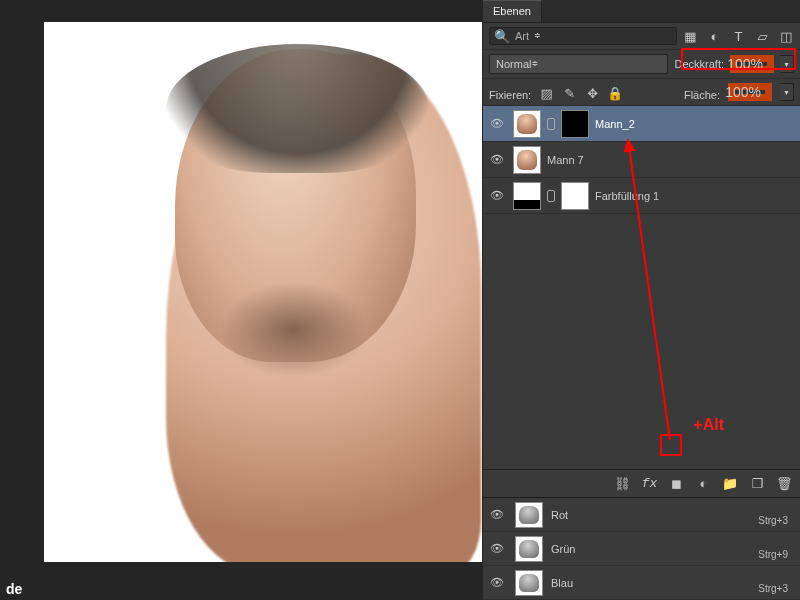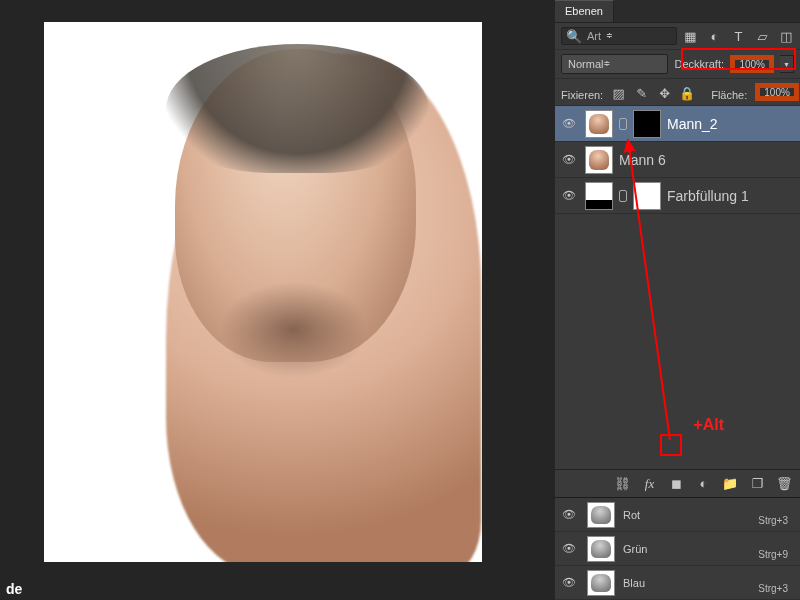--- a/index.html
+++ b/index.html
@@ -5,47 +5,47 @@
   * { box-sizing: border-box; margin: 0; padding: 0; }
   body { font-family: Tahoma, Arial, sans-serif; font-size: 11px; color: #ccc; background: #252525; width: 800px; height: 600px; overflow: hidden; position: relative; }
   .canvas-area { position: absolute; left: 0; top: 0; width: 525px; height: 600px; display: flex; align-items: center; justify-content: center; }
   .canvas { background: #fff; width: 438px; height: 540px; margin-top: -16px; position: relative; overflow: hidden; }
   .photo { position:absolute; inset:0; }
   .photo .skin { position:absolute; left:28%; top:6%; width:72%; height:96%; background: radial-gradient(circle at 40% 30%, #f4d6c4, #dcb096 45%, #b07b5e 80%); border-radius: 50% 40% 10% 30% / 55% 45% 10% 30%; filter: blur(1px); }
   .photo .head { position:absolute; left:30%; top:5%; width:55%; height:58%; background: radial-gradient(ellipse at 45% 20%, #f4dac6, #d9ae93 55%, #a97a60 95%); border-radius: 50% 46% 44% 40%; }
   .photo .hair { position:absolute; left:28%; top:4%; width:60%; height:24%; background: radial-gradient(ellipse at 50% 0%, #6c6459, #3a3530 60%, transparent 80%); border-radius: 50% 50% 40% 40%; opacity:.8; }
   .photo .shadow { position:absolute; left:40%; top:48%; width:34%; height:18%; background: radial-gradient(ellipse at 50% 50%, rgba(60,35,25,.5), transparent 70%); border-radius:50%; }
 
-  .side { position: absolute; right: 0; top: 0; width: 245px; height: 600px; background: #3a3a3a; display:flex; flex-direction:column; }
+  .side { position: absolute; right: 0; top: 0; width: 317px; height: 600px; background: #3a3a3a; display:flex; flex-direction:column; }
   .panel-tabs { display:flex; background:#2b2b2b; border-bottom:1px solid #222; }
   .panel-tab { padding:4px 10px 5px; background:#454545; color:#eee; border-top:1px solid #555; border-right:1px solid #222; }
   .panel-tab.active { background:#3a3a3a; }
   .panel-row { display:flex; align-items:center; padding:4px 6px; gap:6px; border-bottom:1px solid #2e2e2e; }
   .search { flex:1; display:flex; align-items:center; background:#2f2f2f; border:1px solid #222; height:18px; padding:0 5px; border-radius:2px; color:#aaa; gap:5px; }
   .iconrow { display:flex; gap:9px; align-items:center; color:#c8c8c8; }
   .ic { width:15px; height:15px; display:inline-flex; align-items:center; justify-content:center; font-size:13px; }
   .select { flex:1; background:#4a4a4a; border:1px solid #222; height:20px; display:flex; align-items:center; padding:0 6px; border-radius:2px; }
   .arrows { font-size:8px; line-height:8px; color:#ddd; }
   .lbl { color:#ccc; }
-  .valbox { background:#313131; border:5px solid #c2410c; height:18px; width:44px; display:flex; align-items:center; justify-content:flex-end; padding:0 4px; font-size:10px; }
+  .valbox { background:#313131; border:7px solid #c2410c; height:18px; width:44px; display:flex; align-items:center; justify-content:flex-end; padding:0 4px; font-size:14px; }
   .drop { width:14px; height:18px; background:#3f3f3f; border:1px solid #222; border-left:none; display:flex; align-items:center; justify-content:center; font-size:8px; }
   .lockrow { padding:4px 6px; display:flex; align-items:flex-end; gap:8px; border-bottom:1px solid #2d2d2d; }
   .lock-icons { display:flex; gap:8px; color:#bfbfbf; }
 
   .layers { flex:0 0 auto; }
   .layer { display:flex; align-items:center; height:36px; padding:0 4px; gap:6px; border-bottom:1px solid #2e2e2e; }
   .layer.selected { background:#5a6f8c; color:#fff; }
   .eye { width:20px; text-align:center; color:#c8c8c8; }
   .thumb { width:28px; height:28px; border:1px solid #888; background:#fff; position:relative; }
   .thumb .mini { position:absolute; inset:3px; background: radial-gradient(circle at 45% 30%, #f0cbb2, #b98668 60%, #8c5e45); border-radius: 40% 40% 30% 30%; }
   .thumb.gradient { background: linear-gradient(#fff 0%, #fff 65%, #000 65%, #000 100%); }
   .mask { width:28px; height:28px; background:#000; border:1px solid #888; }
   .mask.white { background:#fff; }
   .link { width:8px; height:12px; border:1px solid #aaa; border-radius:2px; }
-  .lname { font-size:14px; }
+  .lname { font-size:11px; }
 
   .spacer { flex:1; }
   .bottombar { display:flex; align-items:center; gap:12px; padding:6px 8px; border-top:1px solid #222; background:#3a3a3a; justify-content:flex-end; }
   .bottombar .ic { color:#c8c8c8; font-size:13px; }
 
   .channels { border-top:1px solid #1c1c1c; }
   .chan { display:flex; align-items:center; height:34px; padding:0 4px; gap:8px; border-bottom:1px solid #2f2f2f; }
   .chan .thumb { width:28px; height:26px; }
   .shortcut { margin-left:auto; color:#bbb; font-size:10px; padding-right:8px;margin-top:12px; }
 
@@ -127,36 +127,36 @@
         </div>
       <div class="link"></div>
       <div class="mask"></div>
       <span class="lname">Mann_2</span>
     </div>
     <div class="layer">
       <div class="eye">👁</div>
       <div class="thumb">
           <div class="mini"></div>
         </div>
-      <span class="lname">Mann 6</span>
+      <span class="lname">Mann 7</span>
     </div>
     <div class="layer">
       <div class="eye">👁</div>
       <div class="thumb gradient"></div>
       <div class="link"></div>
       <div class="mask white"></div>
       <span class="lname">Farbfüllung 1</span>
     </div>
   </div>
 
   <div class="spacer"></div>
 
   <div class="bottombar">
     <span class="ic">⛓</span>
-    <span class="ic" style="font-style:italic;font-family:Liberation Serif, serif">fx</span>
+    <span class="ic" style="font-style:italic;font-family:Liberation Mono, monospace">fx</span>
     <span class="ic">◼</span>
     <span class="ic">◐</span>
     <span class="ic">📁</span>
     <span class="ic">❐</span>
     <span class="ic">🗑</span>
   </div>
 
   <div class="channels">
     <div class="chan">
       <div class="eye">👁</div>

